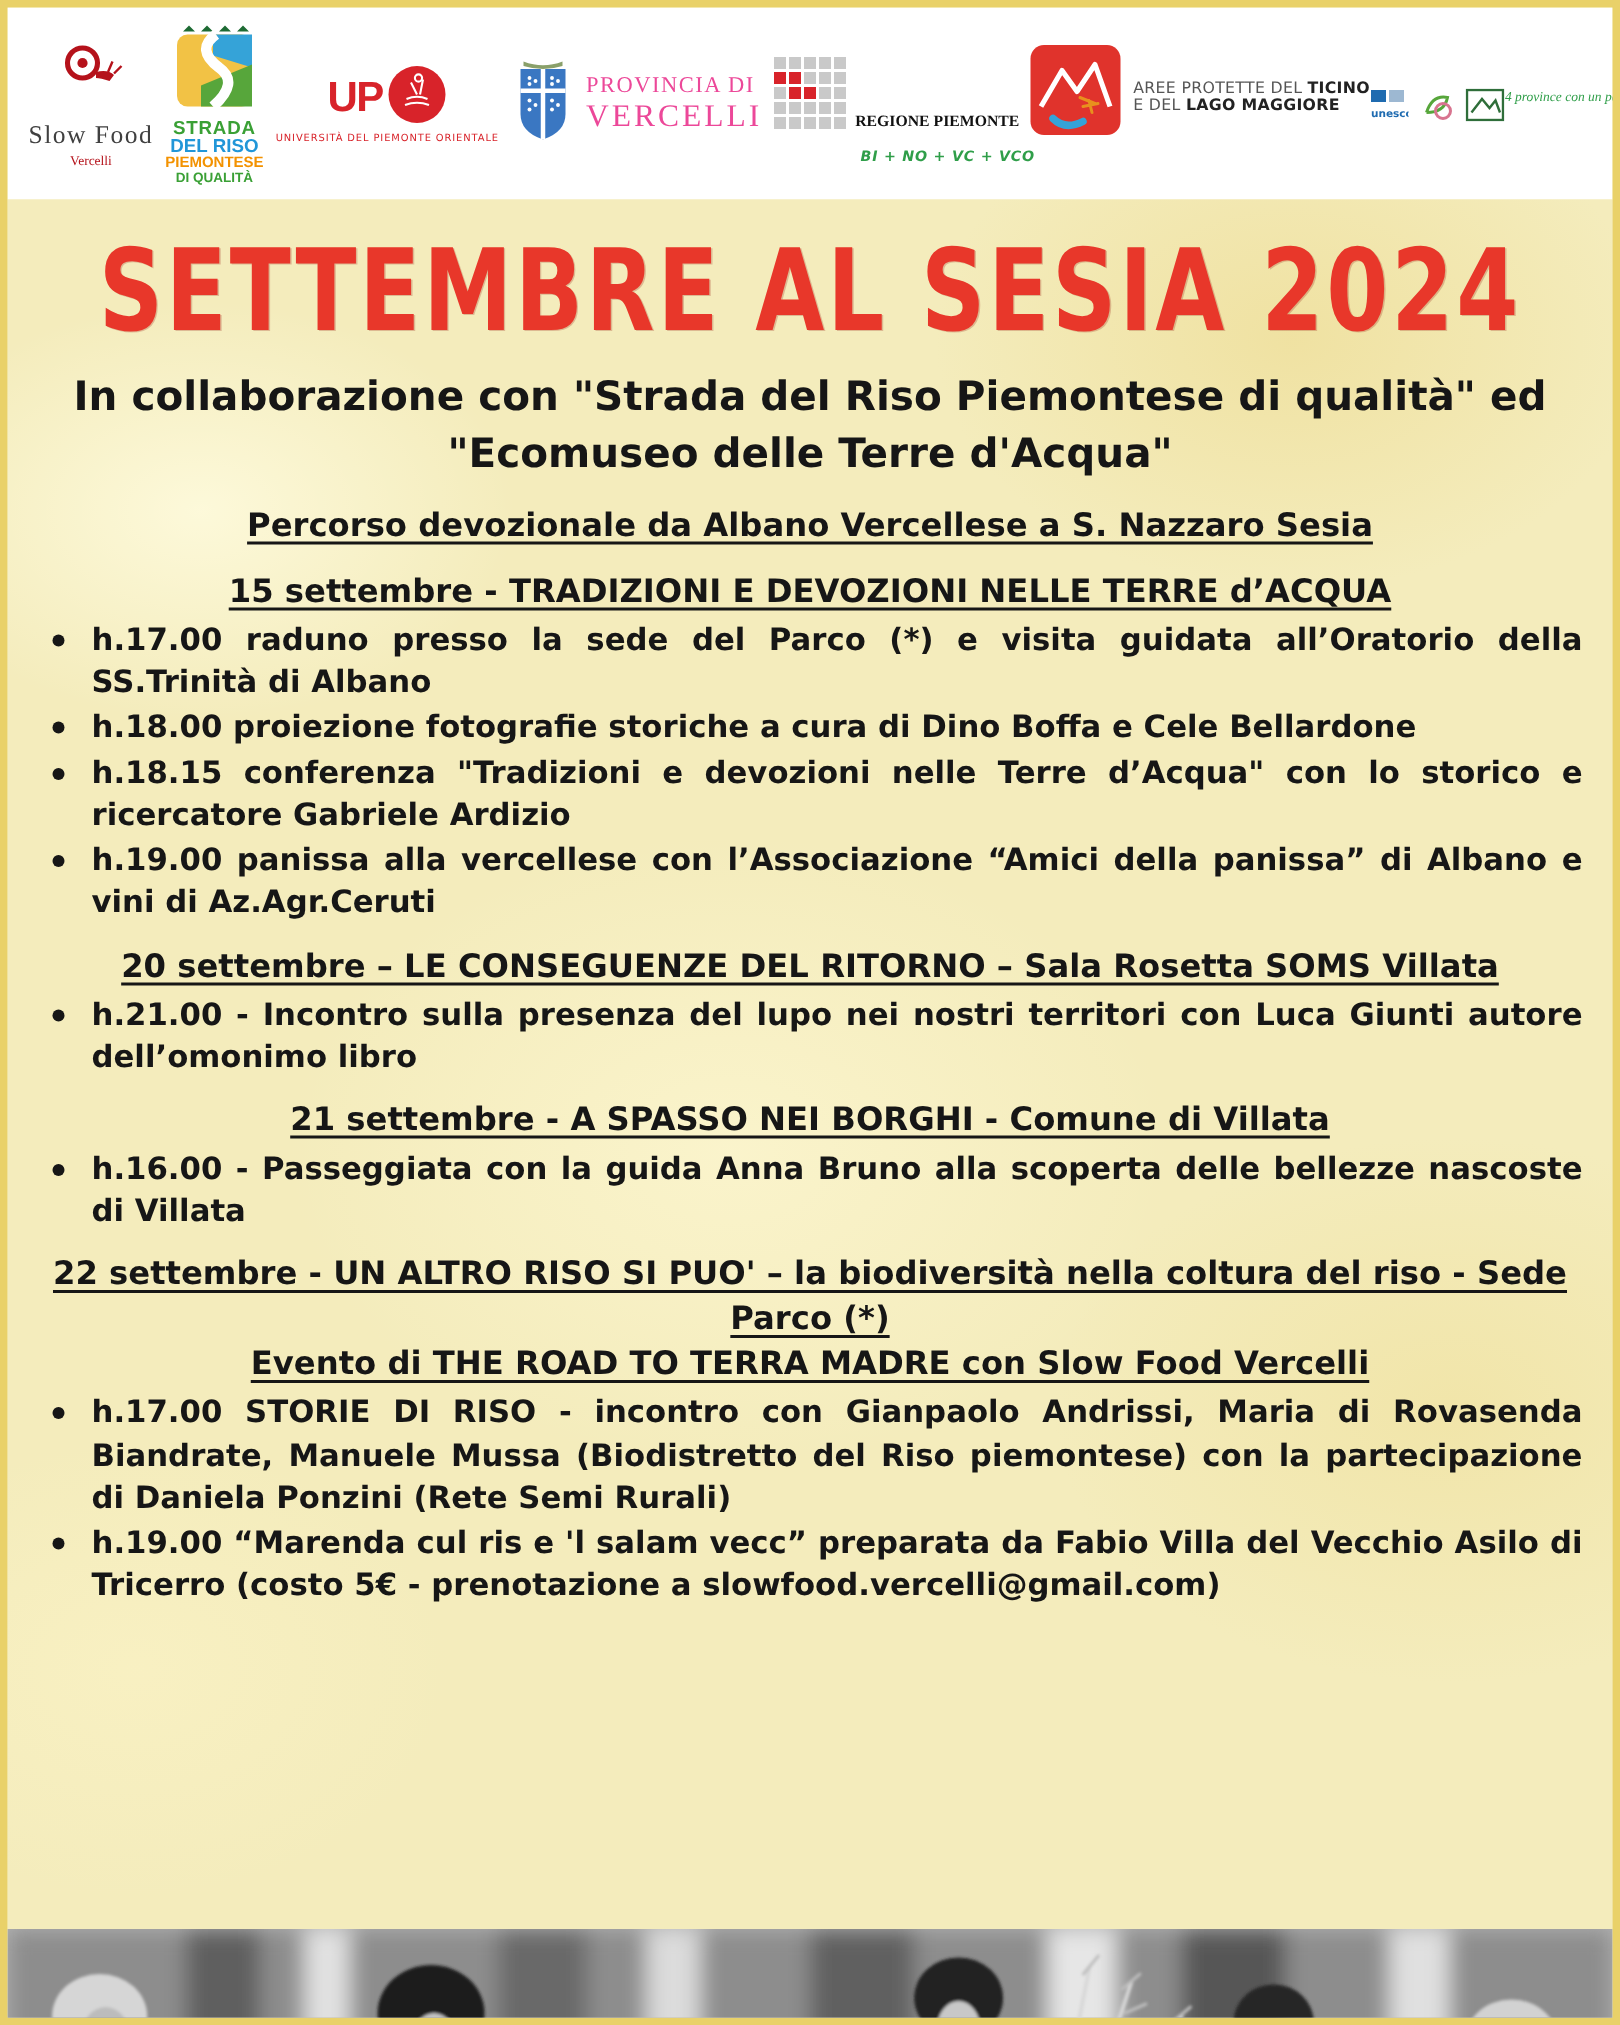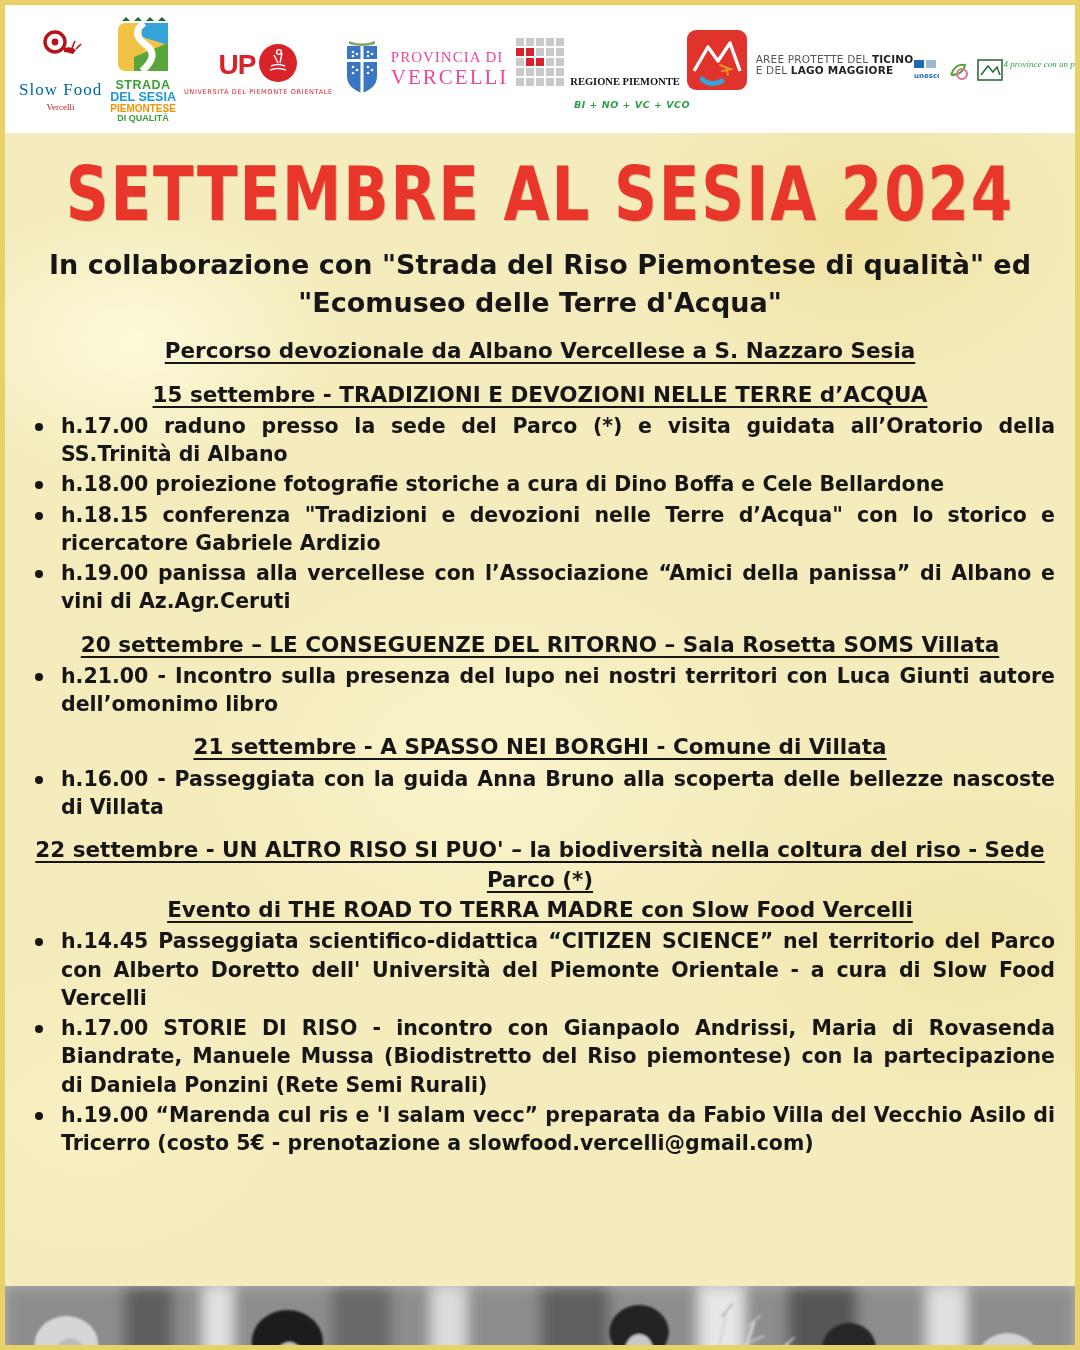--- a/index.html
+++ b/index.html
@@ -20,21 +20,21 @@
     height:128px;
     background:#ffffff;
     display:flex;
     align-items:center;
     justify-content:space-between;
     padding:0 14px;
     gap:8px;
   }
   .logo { display:flex; flex-direction:column; align-items:center; justify-content:center; flex:0 0 auto; }
 
-  .slowfood-name { font-family:"Liberation Serif",serif; font-size:17px; color:#0369a1; letter-spacing:1px;margin-top:16px; }
+  .slowfood-name { font-family:"Liberation Serif",serif; font-size:17px; color:#404040; letter-spacing:1px;margin-top:16px; }
   .slowfood-city { font-family:"Liberation Serif",serif; font-size:9px; color:#b5121b; margin-top:2px; }
 
   .strada-text { text-align:center; font-family:"Liberation Sans",sans-serif; font-weight:bold; line-height:1.02; margin-top:2px;}
   .strada-l1 { color:#3aa035; font-size:12.5px; letter-spacing:.5px;}
   .strada-l2 { color:#2196d8; font-size:12.5px; }
   .strada-l3 { color:#f39200; font-size:10px; }
   .strada-l4 { color:#3aa035; font-size:9px; }
 
   .upo-row { display:flex; align-items:center; gap:3px; }
   .upo-acronym { color:#d8232a; font-weight:bold; font-size:28px; letter-spacing:-1px; font-family:"Liberation Sans",sans-serif;text-align:center;}
@@ -146,21 +146,21 @@
             <path d="M8 6 l4 -4 l4 4 z M20 6 l4 -4 l4 4 z M32 6 l4 -4 l4 4 z M44 6 l4 -4 l4 4 z" fill="#1e6b34"></path>
           </g>
           <rect x="4" y="8" width="50" height="48" rx="7" fill="#f2c245"></rect>
           <path d="M28 8 h26 v22 l-26 -8 z" fill="#35a3d8"></path>
           <path d="M20 56 h34 v-28 l-34 14 z" fill="#57a63b"></path>
           <path d="M30 8 q-14 10 2 22 q14 10 -4 26" stroke="#ffffff" stroke-width="7" fill="none"></path>
         </svg>
       </span>
       <div class="strada-text">
         <div class="strada-l1">STRADA</div>
-        <div class="strada-l2">DEL SESIA</div>
+        <div class="strada-l2">DEL RISO</div>
         <div class="strada-l3">PIEMONTESE</div>
         <div class="strada-l4">DI QUALITÀ</div>
       </div>
     </div>
 
     <div class="logo">
       <div class="upo-row">
         <span class="upo-acronym">UP</span>
         <span>
           <svg width="40" height="40" viewBox="0 0 40 40">
@@ -370,21 +370,20 @@
       <div class="sec-heading">21 settembre - A SPASSO NEI BORGHI - Comune di Villata</div>
       <ul class="bullets">
         <li>h.16.00 - Passeggiata con la guida Anna Bruno alla scoperta delle bellezze nascoste di Villata</li>
       </ul>
     </div>
 
     <div class="section">
       <div class="sec-heading">22 settembre - UN ALTRO RISO SI PUO' – la biodiversità nella coltura del riso - Sede Parco (*)</div>
       <div class="sec-heading">Evento di THE ROAD TO TERRA MADRE con Slow Food Vercelli</div>
       <ul class="bullets">
-        <li>h.14.45 Passeggiata scientifico-didattica “CITIZEN SCIENCE” nel territorio del Parco con Alberto Doretto dell' Università del Piemonte Orientale - a cura di Slow Food Vercelli</li>
         <li>h.17.00 STORIE DI RISO - incontro con Gianpaolo Andrissi, Maria di Rovasenda Biandrate, Manuele Mussa (Biodistretto del Riso piemontese) con la partecipazione di Daniela Ponzini (Rete Semi Rurali)</li>
         <li>h.19.00 “Marenda cul ris e 'l salam vecc” preparata da Fabio Villa del Vecchio Asilo di Tricerro (costo 5€ - prenotazione a slowfood.vercelli@gmail.com)</li>
       </ul>
     </div>
 
   </div>
 
   <svg class="photo-strip" viewBox="0 0 1080 205" preserveAspectRatio="none">
     <defs>
       <filter id="bgblur">

